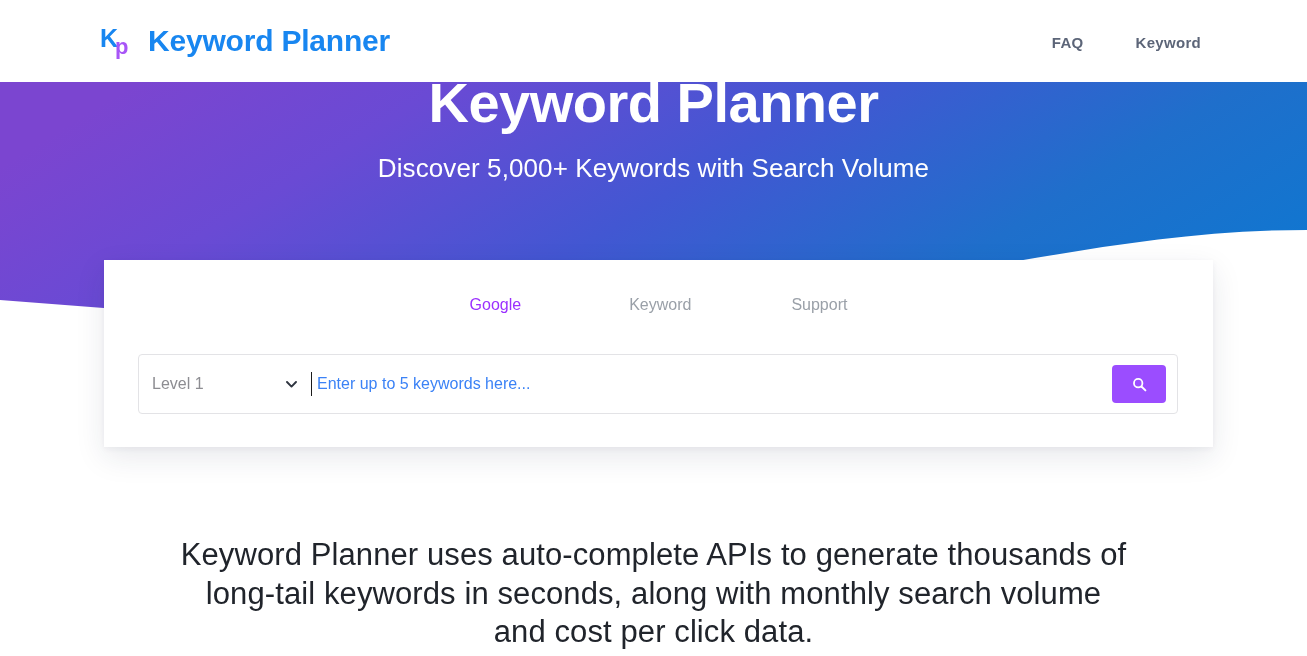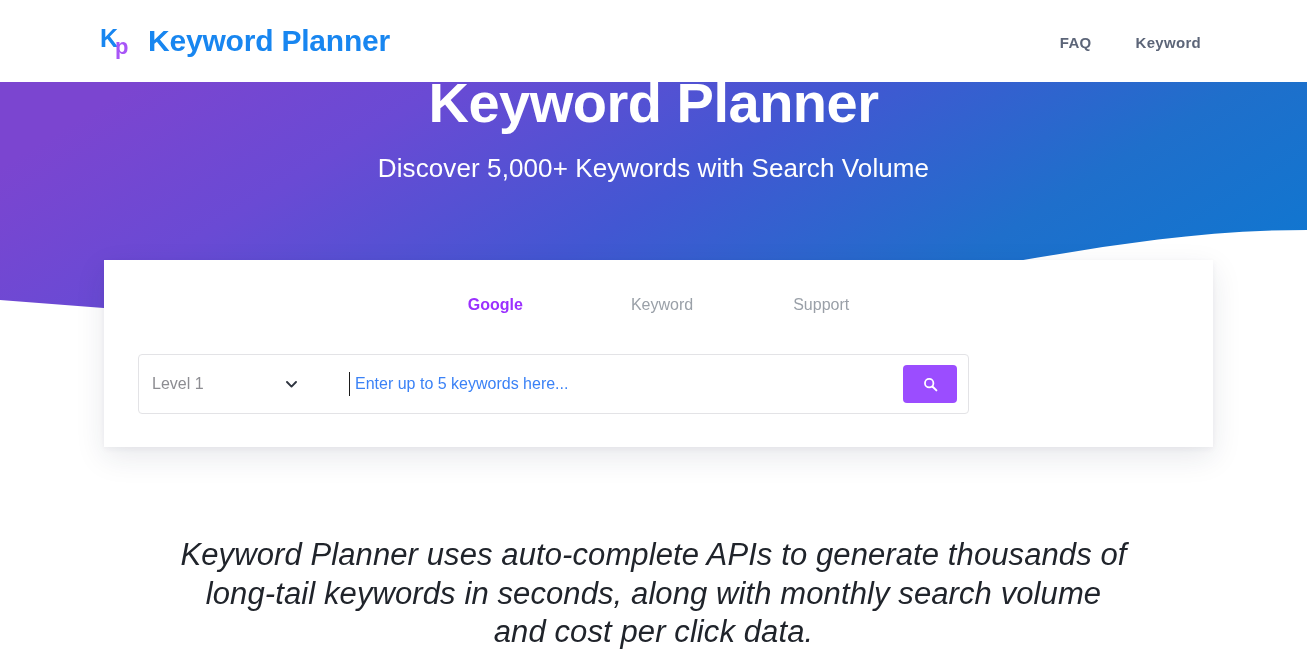--- a/index.html
+++ b/index.html
@@ -55,21 +55,21 @@
     line-height: 40px;
     white-space: nowrap;
   }
 
   #main-nav {
     position: absolute;
     right: 100px;
     top: 30px;
     display: flex;
     align-items: flex-start;
-    gap: 32px;
+    gap: 40px;
   }
   .nav-link {
     font-size: 15px;
     font-weight: 700;
     color: #5c6578;
     text-decoration: none;
     letter-spacing: 0.3px;
     padding: 4px 6px;
     white-space: nowrap;
   }
@@ -141,41 +141,40 @@
     font-size: 16px;
     cursor: pointer;
     padding: 6px 10px;
     white-space: nowrap;
     background: none;
     border: none;
     font-family: "Liberation Sans", sans-serif;
   }
   .engine-tab.is-active {
     color: #9b30ff;
-    font-weight: 700;
+    font-weight: 400;
   }
   .engine-tab.is-idle {
     color: #9aa0a8;
     font-weight: 400;
   }
   #tab-gap-a { width: 88px; }
   #tab-gap-b { width: 80px; }
 
   #search-row {
     position: absolute;
     left: 34px;
     top: 94px;
-    width: 831px;
+    width: 1040px;
     height: 60px;
     border: 1px solid #e3e3e6;
     border-radius: 4px;
     background: #ffffff;
     display: flex;
     align-items: center;
-    gap: 38px;
   }
 
   .select-wrap {
     position: relative;
     height: 58px;
     display: flex;
     align-items: center;
     cursor: pointer;
   }
   #level-select-wrap { width: 172px; padding-left: 13px; }
@@ -244,21 +243,20 @@
     top: 536px;
     width: 1307px;
     text-align: center;
     font-size: 31px;
     font-weight: 400;
     color: #20242b;
     line-height: 38.5px;
     letter-spacing: 0.1px;
     padding: 0 180px;
     z-index: 10;
-    font-style: italic;
   }
 </style>
 </head>
 <body>
 
 <div id="page">
 
   <div id="hero">
     <svg id="hero-bg" viewBox="0 0 1307 300" preserveAspectRatio="none">
       <defs>

